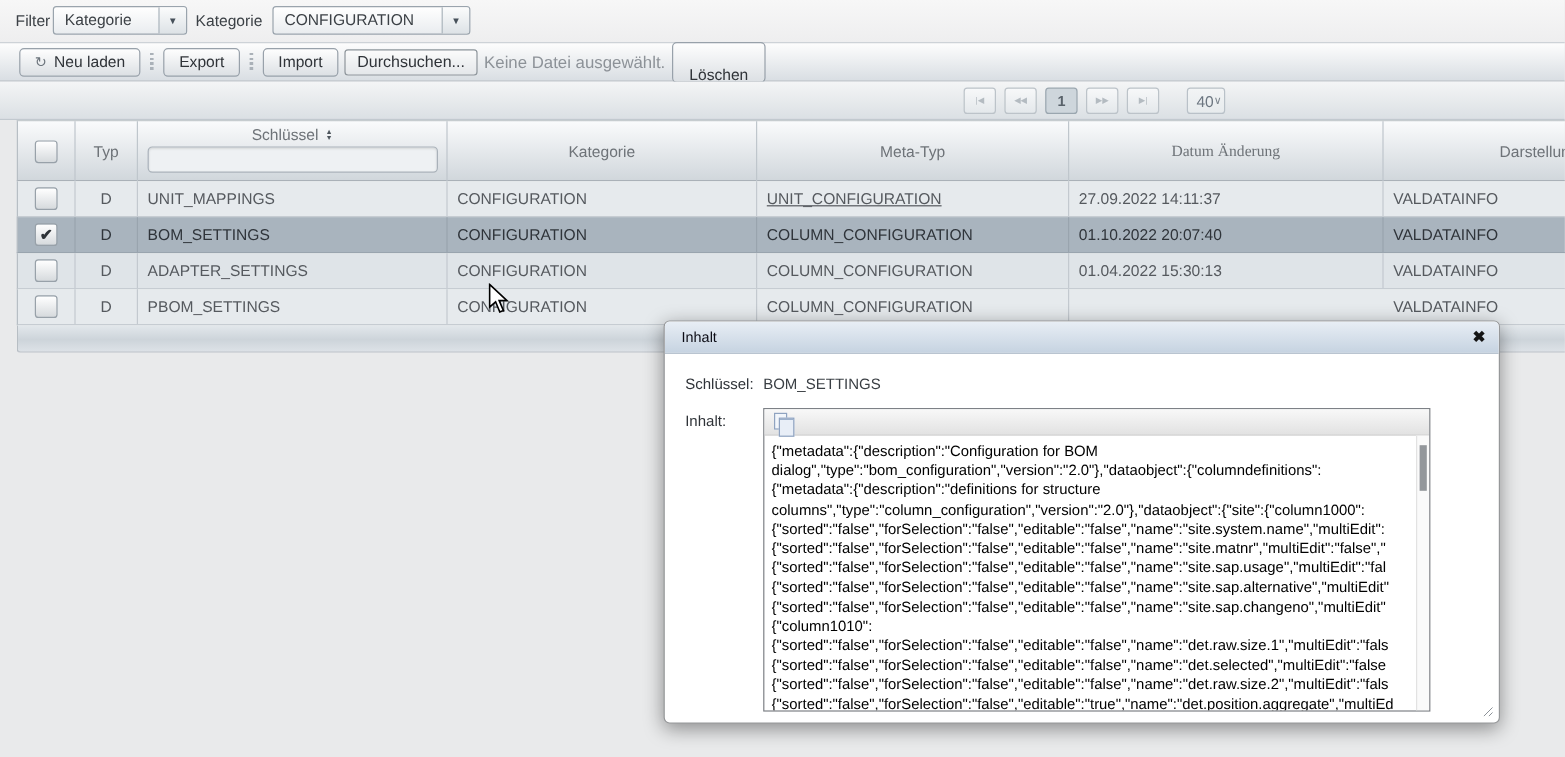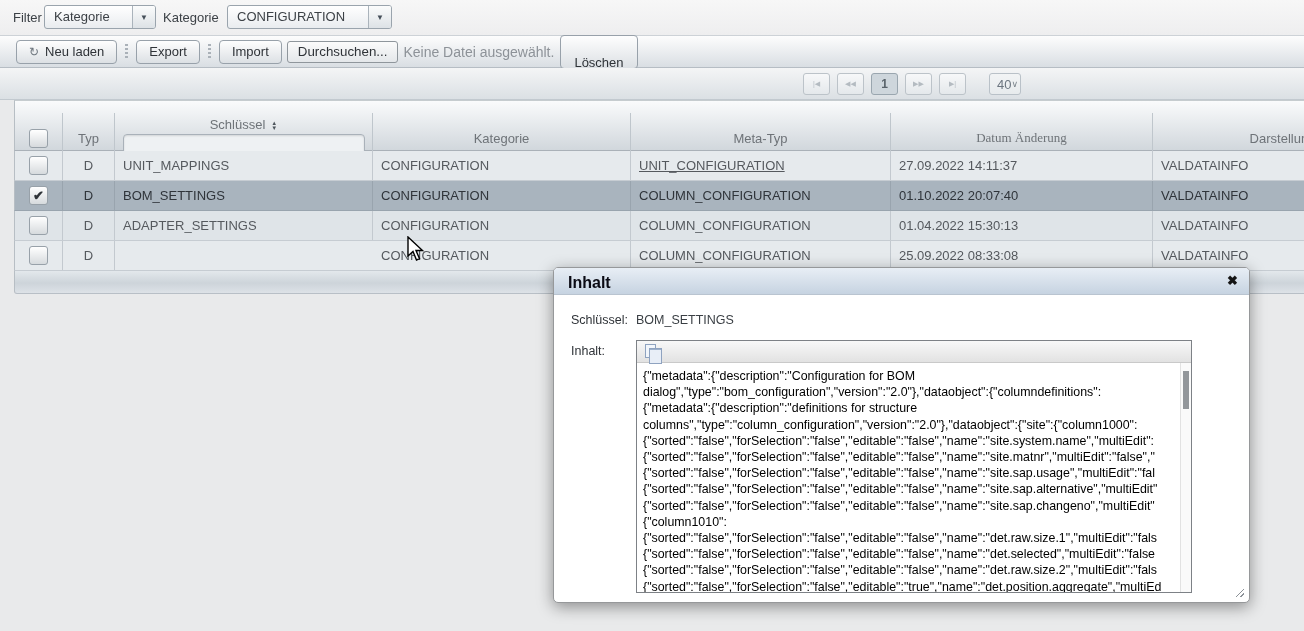--- a/index.html
+++ b/index.html
@@ -53,21 +53,21 @@
     background:linear-gradient(#f2f4f5,#e7ebed); color:#6c7680;
     display:flex; align-items:center; justify-content:space-between; padding:0 7px; }
   .pg-select .sel-chevron { font-size:9px; color:#7a838b; }
 
   
   .grid { left:14px; top:100px; width:1290px; height:194px; }
   .ghead { position:absolute; left:0; top:0; height:51px; width:1398px;
     background:linear-gradient(#fafbfc,#d1d7dc);
     border-left:1px solid #b7bec4; border-bottom:1px solid #aab1b8; border-top:1px solid #c6cccf;
     color:#6e7378; }
-  .hcell { position:absolute; top:12px; height:50px; border-right:1px solid #bfc6cc; }
+  .hcell { position:absolute; top:0; height:50px; border-right:1px solid #bfc6cc; }
   .hc-center { display:flex; align-items:center; justify-content:center; }
   .sort-glyphs { display:inline-flex; flex-direction:column; margin-left:6px; line-height:5px;
     font-size:6px; color:#4d555c; vertical-align:middle; }
   .filter-input { position:absolute; left:8px; top:21px; height:22px;
     border:1px solid #a9b1b9; border-radius:4px; background:#eef1f3;
     box-shadow:inset 0 1px 2px rgba(0,0,0,.12); padding:0 6px; font-size:13px; color:#3a3f44;
     font-family:"Liberation Sans",sans-serif; }
   .checkbox { width:19px; height:19px; border:1px solid #98a1a9; border-radius:3px;
     background:linear-gradient(#ffffff,#d6dadd);
     display:flex; align-items:center; justify-content:center;
@@ -86,21 +86,21 @@
     background:linear-gradient(#e3e8ec,#cdd4da 55%,#dde2e7);
     border-left:1px solid #b7bec4; border-bottom:1px solid #b8bfc6; border-radius:0 0 3px 3px; }
 
   
   .modal { left:553px; top:267px; width:697px; height:336px;
     background:#ffffff; border:1px solid #96989a; border-radius:5px;
     box-shadow:0 4px 16px rgba(0,0,0,.4); overflow:hidden; }
   .modal-titlebar { position:absolute; left:0; top:0; right:0; height:27px;
     background:linear-gradient(#e8eef5,#c6d3e1);
     border-bottom:1px solid #b9c4d0; }
-  .modal-title { position:absolute; left:14px; top:6px; font-size:16px; font-weight:bold; color:#0b0b14; }
+  .modal-title { position:absolute; left:14px; top:6px; font-size:12px; font-weight:normal; color:#0b0b14; }
   .modal-close { position:absolute; right:11px; top:5px; font-size:13px; color:#151515; font-weight:bold; }
   .fld-label { position:absolute; font-size:12.5px; color:#2f3338; }
   .fld-value { position:absolute; font-size:12.5px; color:#3a3f44; }
   .content-box { position:absolute; left:82px; top:72px; width:556px; height:253px;
     border:1px solid #7d8186; background:#ffffff; overflow:hidden; }
   .content-toolbar { position:absolute; left:0; top:0; right:0; height:22px;
     background:linear-gradient(#f8f8f8,#e2e2e2); border-bottom:1px solid #c9c9c9; }
   .copy-icon { position:absolute; left:8px; top:3px; width:11px; height:14px;
     border:1px solid #8fa3c0; background:#f2f6fb; }
   .copy-icon:after { content:""; position:absolute; left:3px; top:3px; width:11px; height:14px;
@@ -230,23 +230,23 @@
     <div class="gcell pad" style="left:616px; width:260px;">COLUMN_CONFIGURATION</div>
     <div class="gcell pad" style="left:876px; width:262px;">01.04.2022 15:30:13</div>
     <div class="gcell pad" style="left:1138px; width:260px;">VALDATAINFO</div>
   </div>
 
   <div class="grow norm" style="top:141px;">
     <div class="gcell" style="left:0; width:48px;">
         <span class="cb-wrap checkbox"></span>
       </div>
     <div class="gcell center" style="left:48px; width:52px;">D</div>
+    <div class="gcell pad" style="left:100px; width:258px;">PBOM_SETTINGS</div>
     <div class="gcell pad" style="left:358px; width:258px;">CONFIGURATION</div>
     <div class="gcell pad" style="left:616px; width:260px;">COLUMN_CONFIGURATION</div>
-    <div class="gcell pad" style="left:876px; width:262px;">25.09.2022 08:33:08</div>
     <div class="gcell pad" style="left:1138px; width:260px;">VALDATAINFO</div>
   </div>
 
   <div class="gfoot"></div>
 </div>
 
 <div class="abs modal">
   <div class="modal-titlebar">
     <span class="modal-title">Inhalt</span>
     <span class="modal-close">✖</span>

